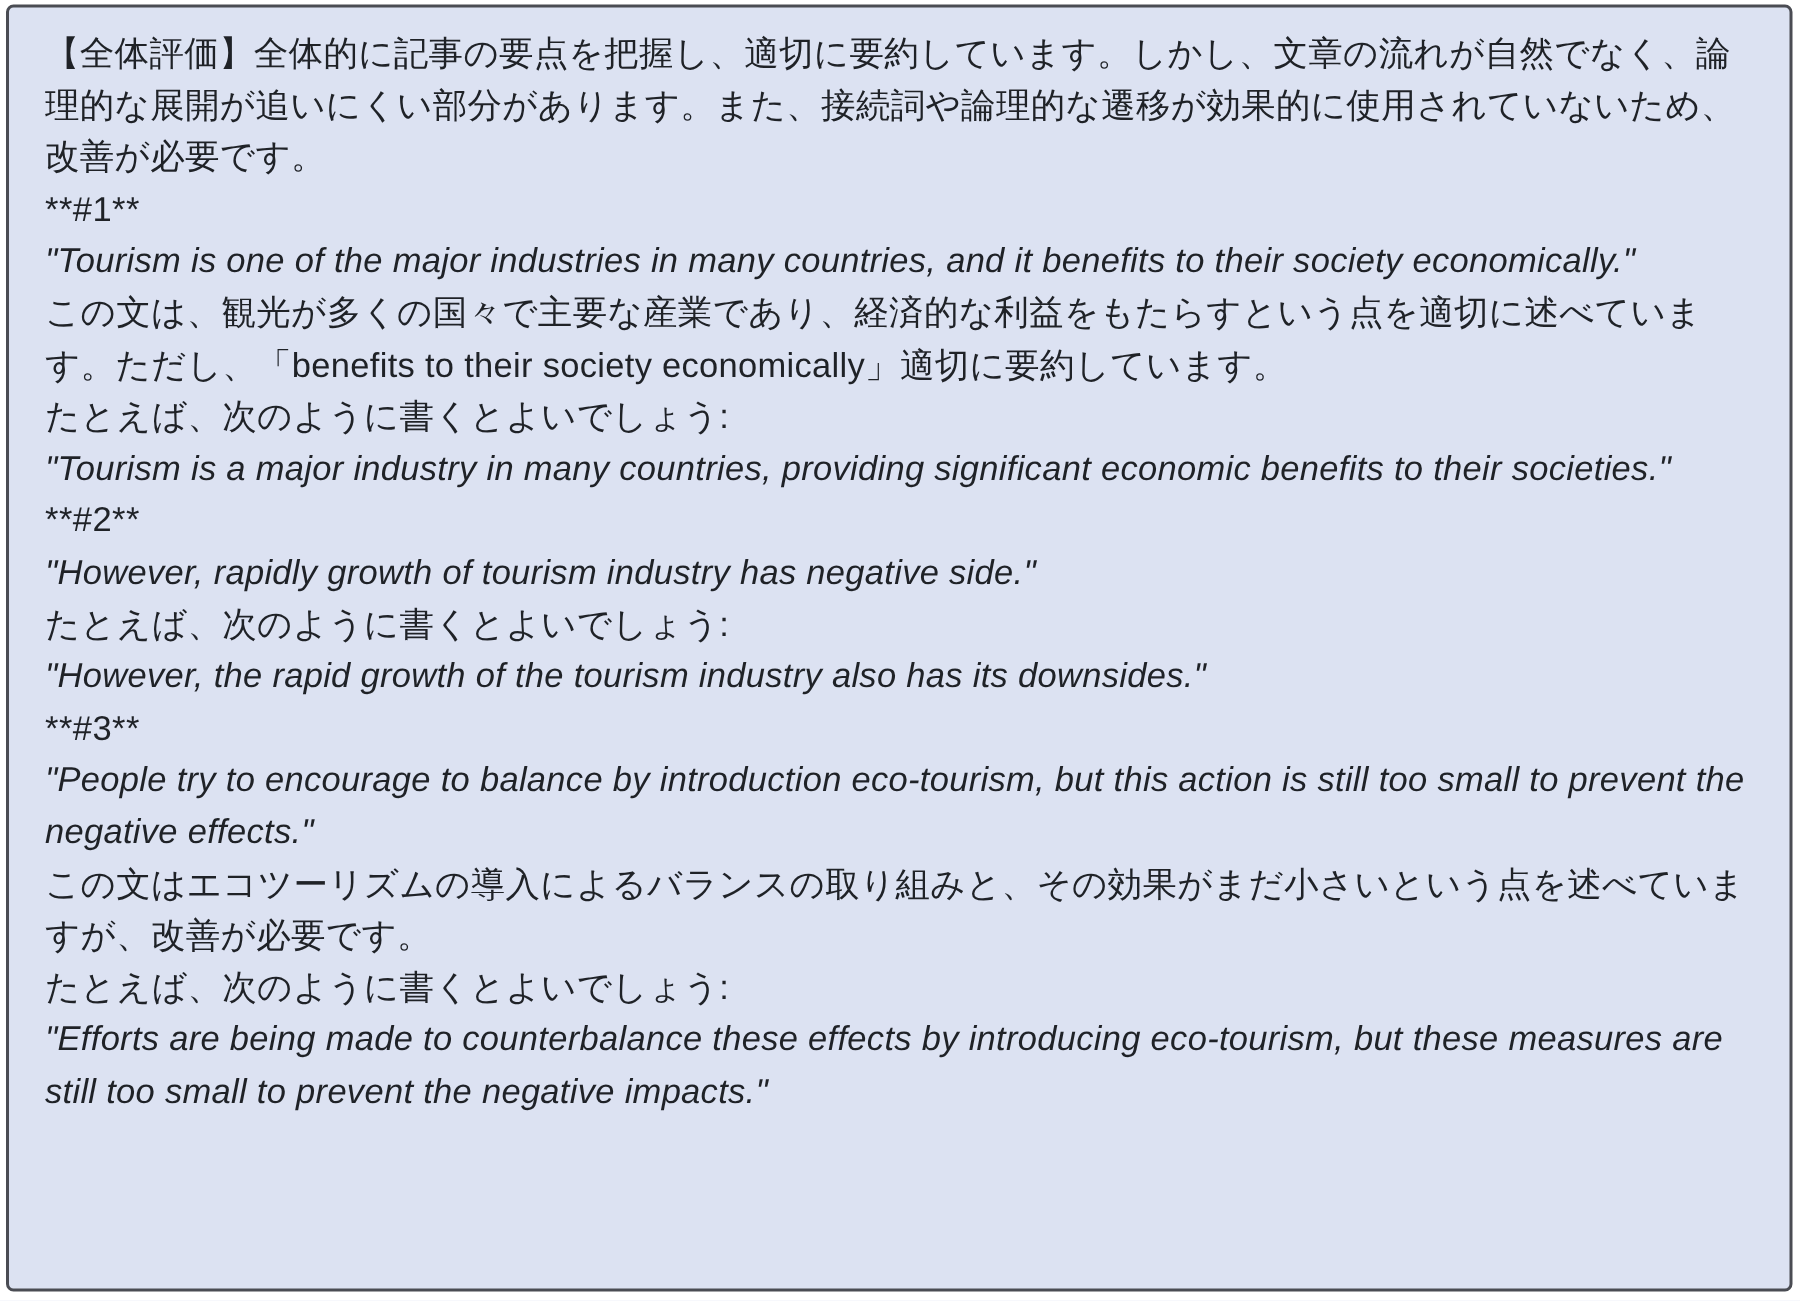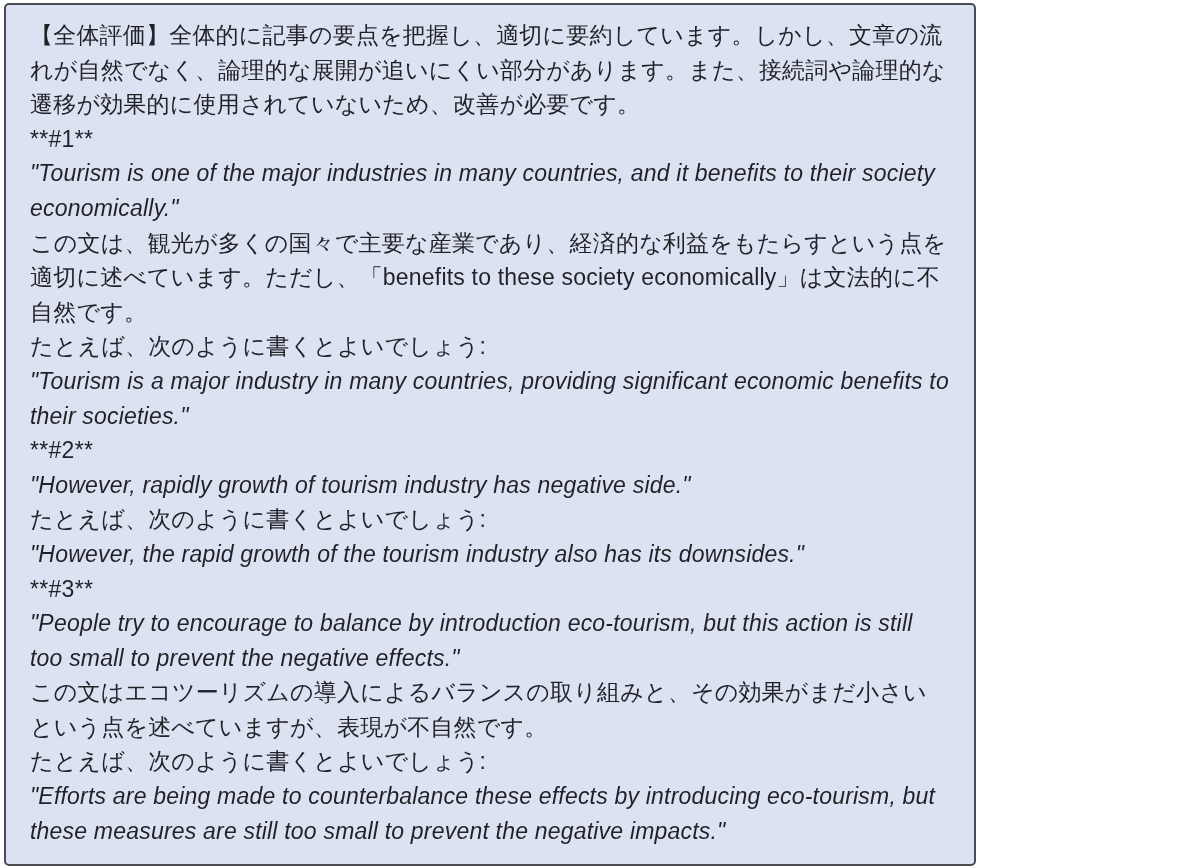--- a/index.html
+++ b/index.html
@@ -4,21 +4,21 @@
 <style>
   html, body {
     margin: 0;
     padding: 0;
     background: #ffffff;
     width: 1200px;
     font-family: "Liberation Sans", sans-serif;
   }
   .feedback-panel {
     box-sizing: border-box;
-    width: 972px;
+    width: 1191px;
     min-height: 858px;
     margin: 3px 1px 6px 4px;
     border: 2.5px solid #4a4c53;
     border-radius: 5px;
     background: #dce2f2;
     padding: 13px 24px 16px 24px;
     color: #1f2227;
     font-size: 23px;
     line-height: 34.6px;
   }
@@ -43,28 +43,28 @@
 </style>
 </head>
 <body>
 
 <div class="feedback-panel">
 
   <p class="jp-text">【全体評価】全体的に記事の要点を把握し、適切に要約しています。しかし、文章の流れが自然でなく、論理的な展開が追いにくい部分があります。また、接続詞や論理的な遷移が効果的に使用されていないため、改善が必要です。</p>
 
   <p class="marker-text">**#1**</p>
   <p class="quote-text">"Tourism is one of the major industries in many countries, and it benefits to their society economically."</p>
-  <p class="jp-text">この文は、観光が多くの国々で主要な産業であり、経済的な利益をもたらすという点を適切に述べています。ただし、「benefits to these society economically」は文法的に不自然です。</p>
+  <p class="jp-text">この文は、観光が多くの国々で主要な産業であり、経済的な利益をもたらすという点を適切に述べています。ただし、「benefits to their society economically」適切に要約しています。</p>
   <p class="jp-text">たとえば、次のように書くとよいでしょう:</p>
   <p class="quote-text">"Tourism is a major industry in many countries, providing significant economic benefits to their societies."</p>
 
   <p class="marker-text">**#2**</p>
   <p class="quote-text">"However, rapidly growth of tourism industry has negative side."</p>
   <p class="jp-text">たとえば、次のように書くとよいでしょう:</p>
   <p class="quote-text">"However, the rapid growth of the tourism industry also has its downsides."</p>
 
   <p class="marker-text">**#3**</p>
   <p class="quote-text">"People try to encourage to balance by introduction eco-tourism, but this action is still too small to prevent the negative effects."</p>
-  <p class="jp-text">この文はエコツーリズムの導入によるバランスの取り組みと、その効果がまだ小さいという点を述べていますが、表現が不自然です。</p>
+  <p class="jp-text">この文はエコツーリズムの導入によるバランスの取り組みと、その効果がまだ小さいという点を述べていますが、改善が必要です。</p>
   <p class="jp-text">たとえば、次のように書くとよいでしょう:</p>
   <p class="quote-text">"Efforts are being made to counterbalance these effects by introducing eco-tourism, but these measures are still too small to prevent the negative impacts."</p>
 
 </div>
 
 </body></html>

